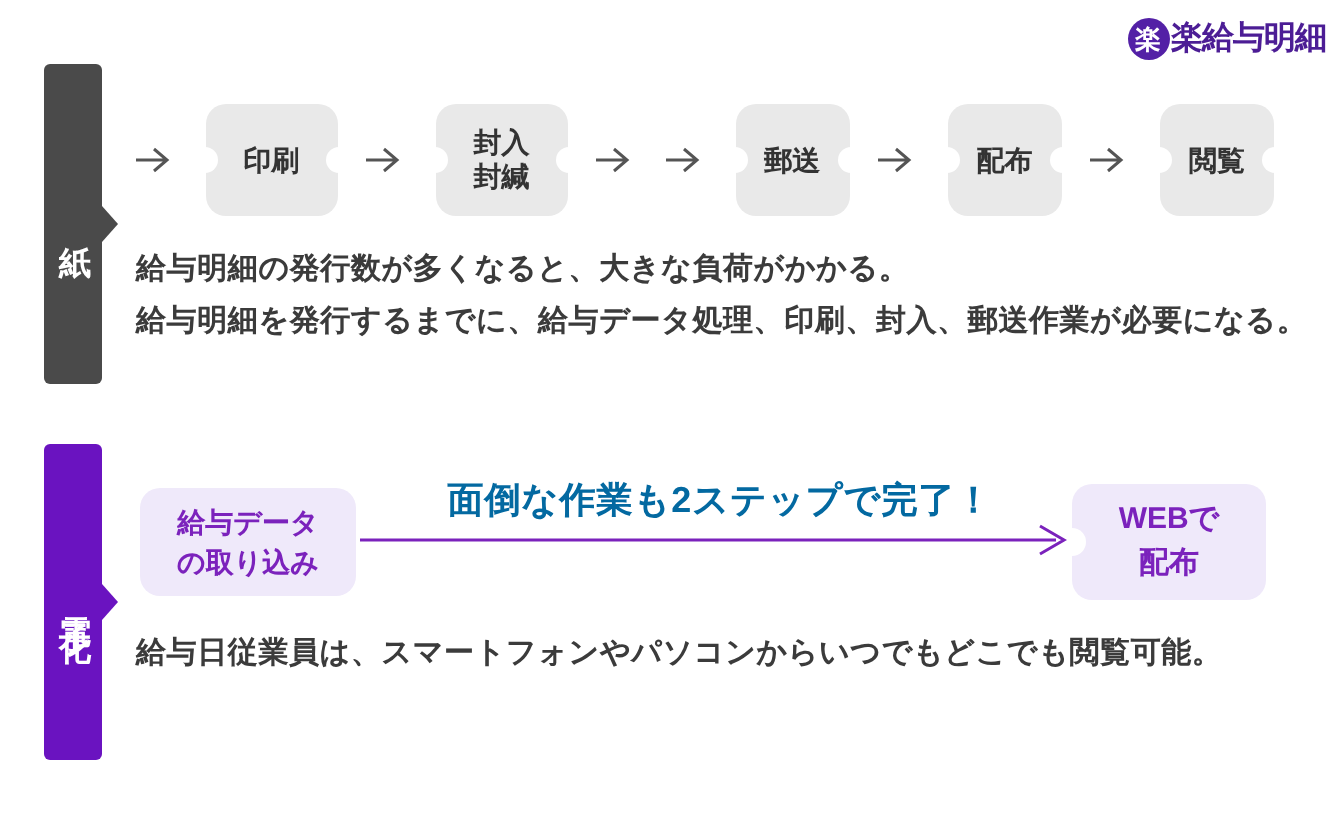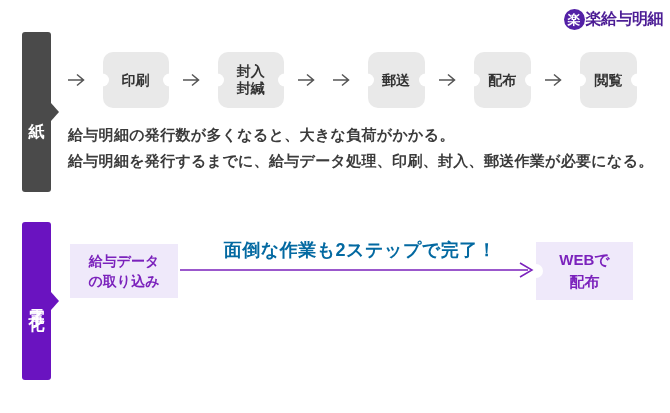--- a/index.html
+++ b/index.html
@@ -58,21 +58,21 @@
   
   .para{
     position:absolute;left:68px;color:#3b3b3b;font-size:15px;font-weight:700;
     line-height:26px;letter-spacing:0.3px;white-space:nowrap;
   }
   .para-paper{top:122px;}
   .para-digital{top:314px;}
 
   
   .dbox{
-    position:absolute;background:#efe9fa;border-radius:0;
+    position:absolute;background:#efe9fa;border-radius:10px;
     display:flex;align-items:center;justify-content:center;
     color:#7b22bc;font-weight:700;text-align:center;white-space:pre-line;
   }
   .box-import{left:70px;top:244px;width:108px;height:54px;font-size:14px;line-height:20px;}
   .box-web{left:536px;top:242px;width:97px;height:58px;font-size:15px;line-height:22px;}
   .box-web::before{
     content:'';position:absolute;left:-7px;top:50%;transform:translateY(-50%);
     width:14px;height:14px;background:#ffffff;border-radius:50%;
   }
   .headline{
@@ -151,15 +151,16 @@
   <span class="long-arrow">
     <svg width="362" height="20" viewBox="0 0 362 20">
       <path d="M2 10 H350 M342 3 L354 10 L342 17" fill="none" stroke="#7b22bc" stroke-width="1.5"></path>
     </svg>
   </span>
 
   <div class="dbox box-web">WEBで
 配布</div>
 
   <div class="para para-digital">
+    <div>給与日従業員は、スマートフォンやパソコンからいつでもどこでも閲覧可能。</div>
   </div>
 
 </div>
 
 </body></html>

